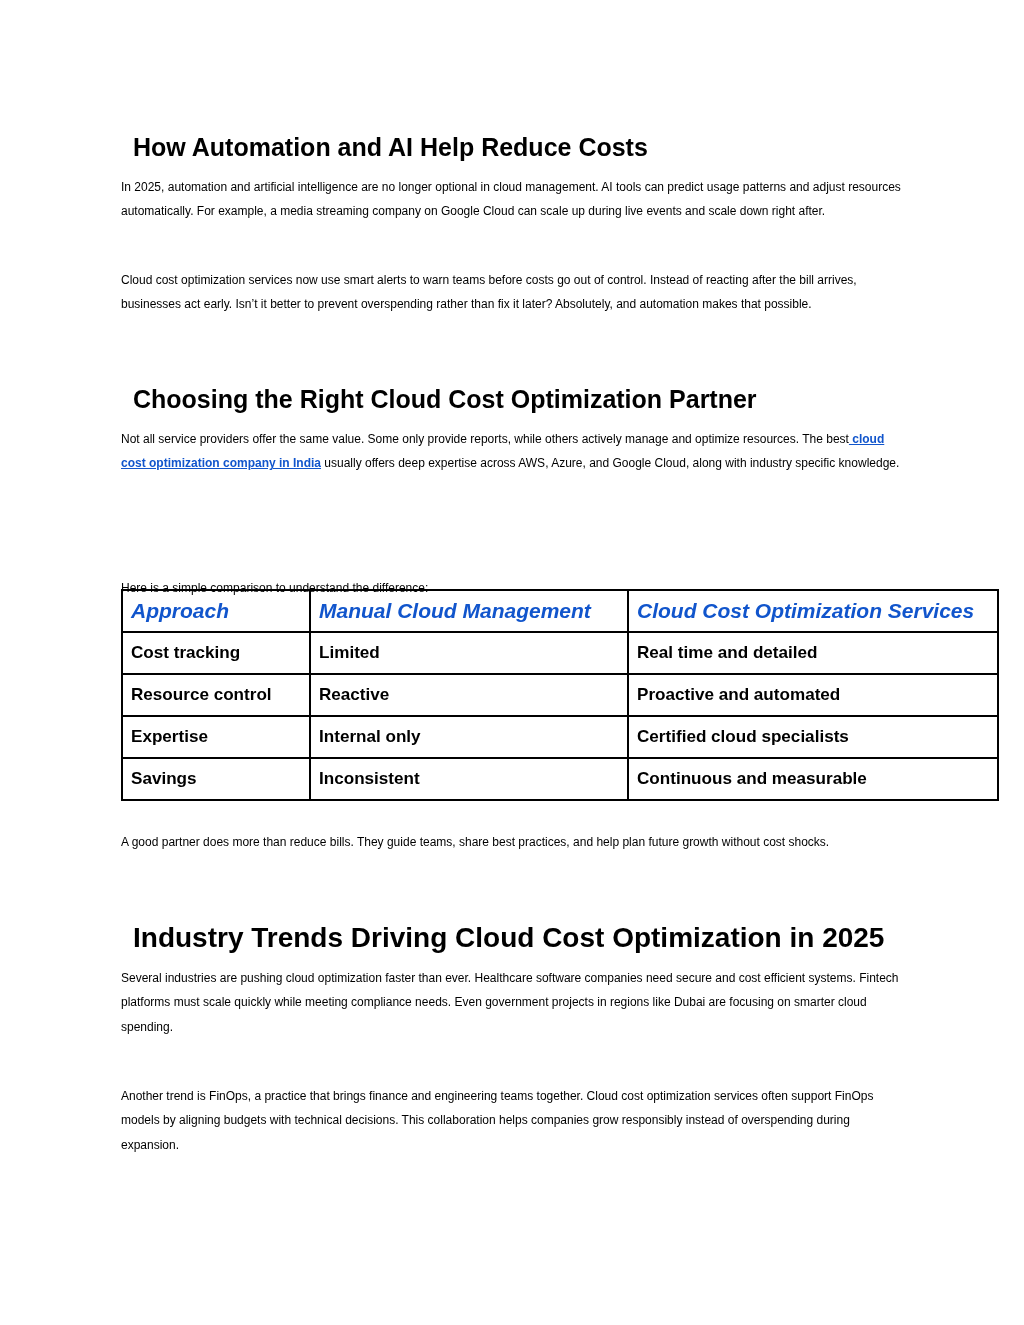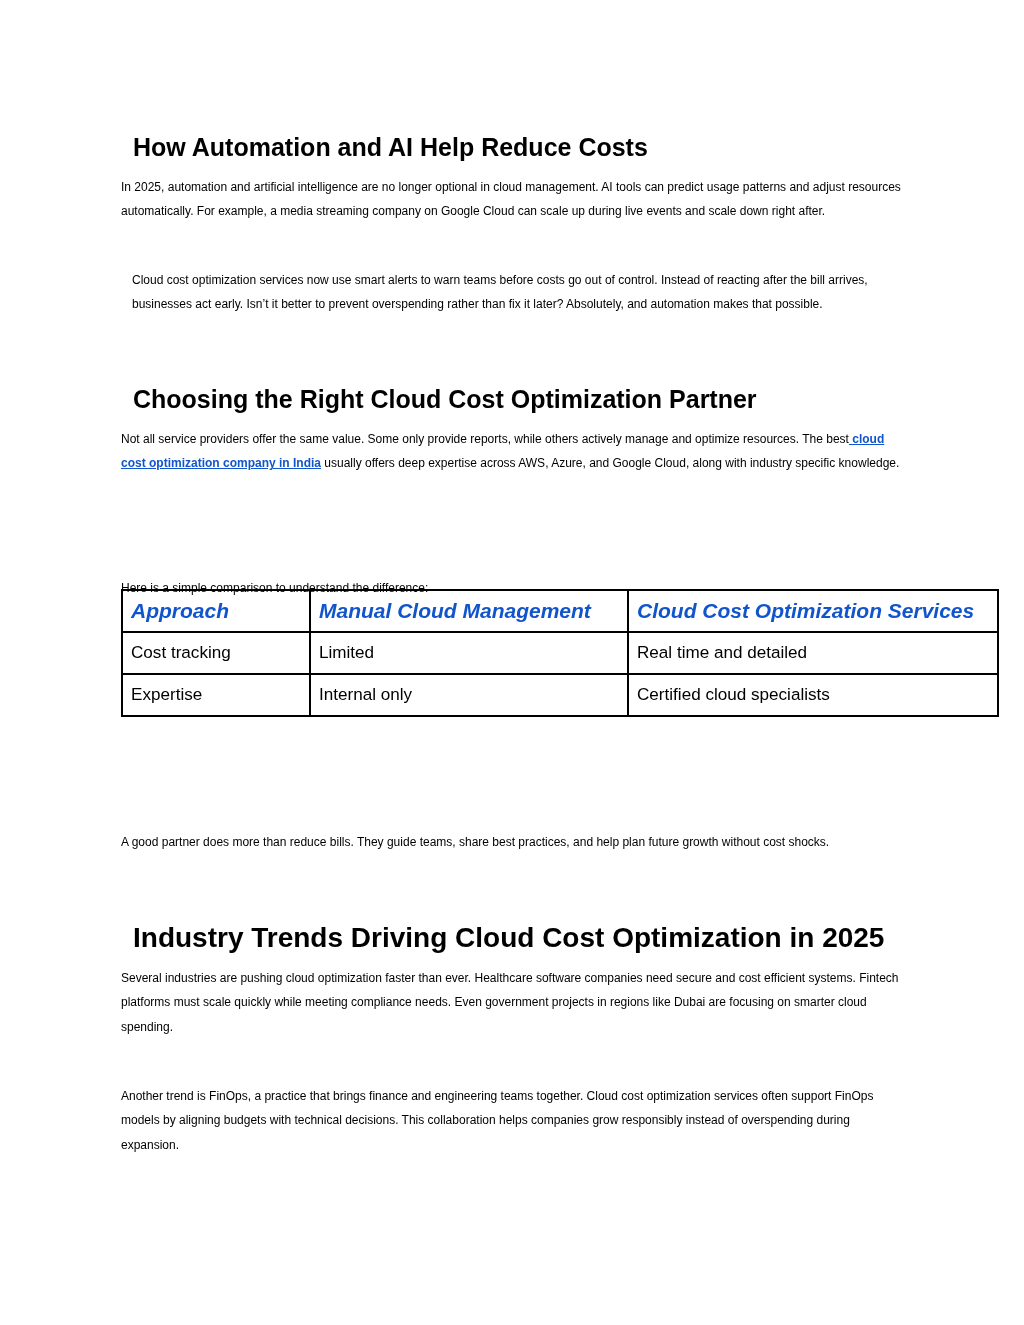--- a/index.html
+++ b/index.html
@@ -4,54 +4,64 @@
 <style>
   html, body { margin:0; padding:0; background:#ffffff; }
   body { width:1024px; height:1325px; position:relative; font-family:"Liberation Sans", sans-serif; color:#000; }
   .page { position:absolute; left:121px; top:0; width:880px; }
   h2 { font-family:"Liberation Sans", sans-serif; font-weight:bold; margin:12px; position:absolute; left:0; white-space:nowrap; color:#000; }
   .h-small { font-size:25px; }
   .h-large { font-size:28px; }
   p { margin:0; position:absolute; left:0; width:790px; font-size:12px; line-height:24.4px; }
   a.link { color:#1155cc; font-weight:bold; text-decoration:underline; }
   table { position:absolute; left:0; top:589px; border-collapse:collapse; width:878px; }
-  td, th { border:2px solid #000; font-size:17.1px; text-align:left; padding:0 8px; vertical-align:middle; font-weight:normal; }
+  td, th { border:2px solid #000; font-size:17.1px; text-align:left; padding:0 8px; vertical-align:middle; font-weight:bold; }
   th { color:#1155cc; font-style:italic; font-weight:bold; font-size:21px; height:40px; }
   td { height:40px; }
   .c1 { width:170px; } .c2 { width:300px; }
 </style>
 </head>
 <body>
 
 <div class="page">
 
   <h2 class="h-small" style="top:121px;">How Automation and AI Help Reduce Costs</h2>
   <p style="top:175px;">In 2025, automation and artificial intelligence are no longer optional in cloud management. AI tools can predict usage patterns and adjust resources automatically. For example, a media streaming company on Google Cloud can scale up during live events and scale down right after.</p>
-  <p style="top:268px;margin-left:11px;">Cloud cost optimization services now use smart alerts to warn teams before costs go out of control. Instead of reacting after the bill arrives, businesses act early. Isn’t it better to prevent overspending rather than fix it later? Absolutely, and automation makes that possible.</p>
+  <p style="top:268px;">Cloud cost optimization services now use smart alerts to warn teams before costs go out of control. Instead of reacting after the bill arrives, businesses act early. Isn’t it better to prevent overspending rather than fix it later? Absolutely, and automation makes that possible.</p>
 
   <h2 class="h-small" style="top:373px;">Choosing the Right Cloud Cost Optimization Partner</h2>
   <p style="top:427px;"><span>Not all service providers offer the same value. Some only provide reports, while others actively manage and optimize resources. The best</span><a class="link" href="#"> cloud cost optimization company in India</a><span> usually offers deep expertise across AWS, Azure, and Google Cloud, along with industry specific knowledge.</span></p>
   <p style="top:576px;">Here is a simple comparison to understand the difference:</p>
 
   <table>
     <tbody>
         <tr>
       <th class="c1">Approach</th>
       <th class="c2">Manual Cloud Management</th>
       <th>Cloud Cost Optimization Services</th>
     </tr>
     <tr>
       <td>Cost tracking</td>
       <td>Limited</td>
       <td>Real time and detailed</td>
     </tr>
     <tr>
+      <td>Resource control</td>
+      <td>Reactive</td>
+      <td>Proactive and automated</td>
+    </tr>
+    <tr>
       <td>Expertise</td>
       <td>Internal only</td>
       <td>Certified cloud specialists</td>
+    </tr>
+    <tr>
+      <td>Savings</td>
+      <td>Inconsistent</td>
+      <td>Continuous and measurable</td>
     </tr>
   </tbody>
     </table>
 
   <p style="top:830px;">A good partner does more than reduce bills. They guide teams, share best practices, and help plan future growth without cost shocks.</p>
 
   <h2 class="h-large" style="top:910px;">Industry Trends Driving Cloud Cost Optimization in 2025</h2>
   <p style="top:966px;">Several industries are pushing cloud optimization faster than ever. Healthcare software companies need secure and cost efficient systems. Fintech platforms must scale quickly while meeting compliance needs. Even government projects in regions like Dubai are focusing on smarter cloud spending.</p>
   <p style="top:1084px;">Another trend is FinOps, a practice that brings finance and engineering teams together. Cloud cost optimization services often support FinOps models by aligning budgets with technical decisions. This collaboration helps companies grow responsibly instead of overspending during expansion.</p>
 

